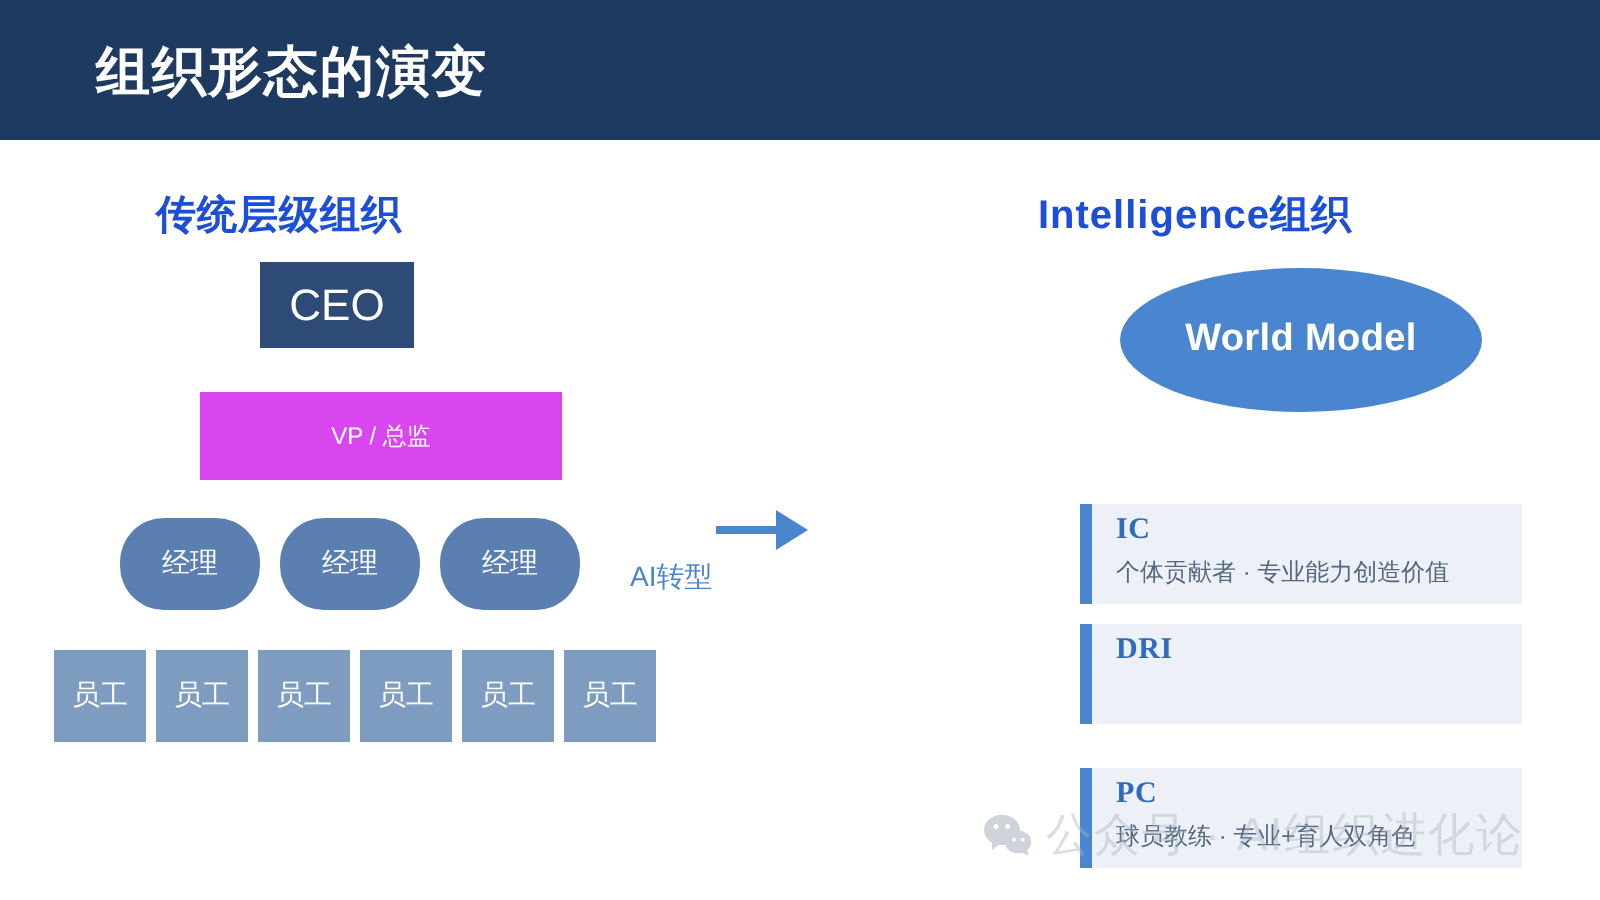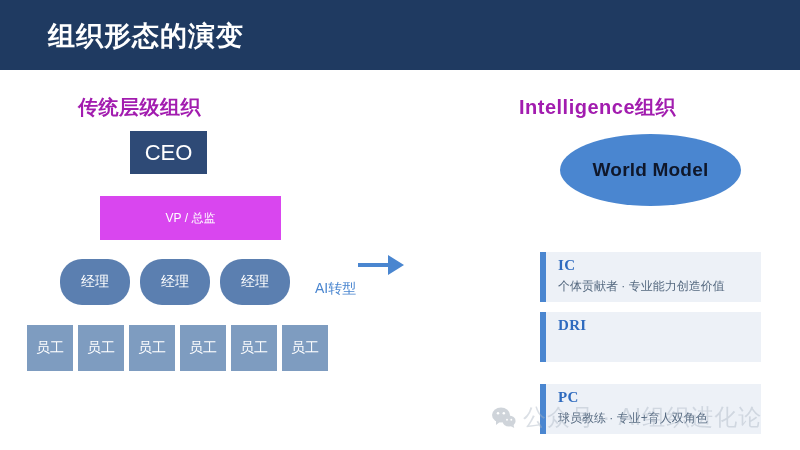--- a/index.html
+++ b/index.html
@@ -38,21 +38,21 @@
     font-size: 27px;
     font-weight: bold;
     letter-spacing: 1px;
     line-height: 36px;
     white-space: nowrap;
   }
 
   
   .col-heading {
     position: absolute;
-    color: #a21caf;
+    color: #1d4ed8;
     font-size: 20px;
     font-weight: bold;
     white-space: nowrap;
     letter-spacing: 0.5px;
   }
   .heading-left  { left: 78px;  top: 94px; }
   .heading-right { left: 519px; top: 94px; }
 
   
   .org-box {
@@ -123,21 +123,21 @@
     position: absolute;
     left: 560px;
     top: 134px;
     width: 181px;
     height: 72px;
     background: #4A86D0;
     border-radius: 50%;
     display: flex;
     align-items: center;
     justify-content: center;
-    color: #0f172a;
+    color: #ffffff;
     font-size: 19px;
     font-weight: bold;
     letter-spacing: 0.2px;
   }
 
   
   .role-card {
     position: absolute;
     left: 540px;
     width: 221px;

